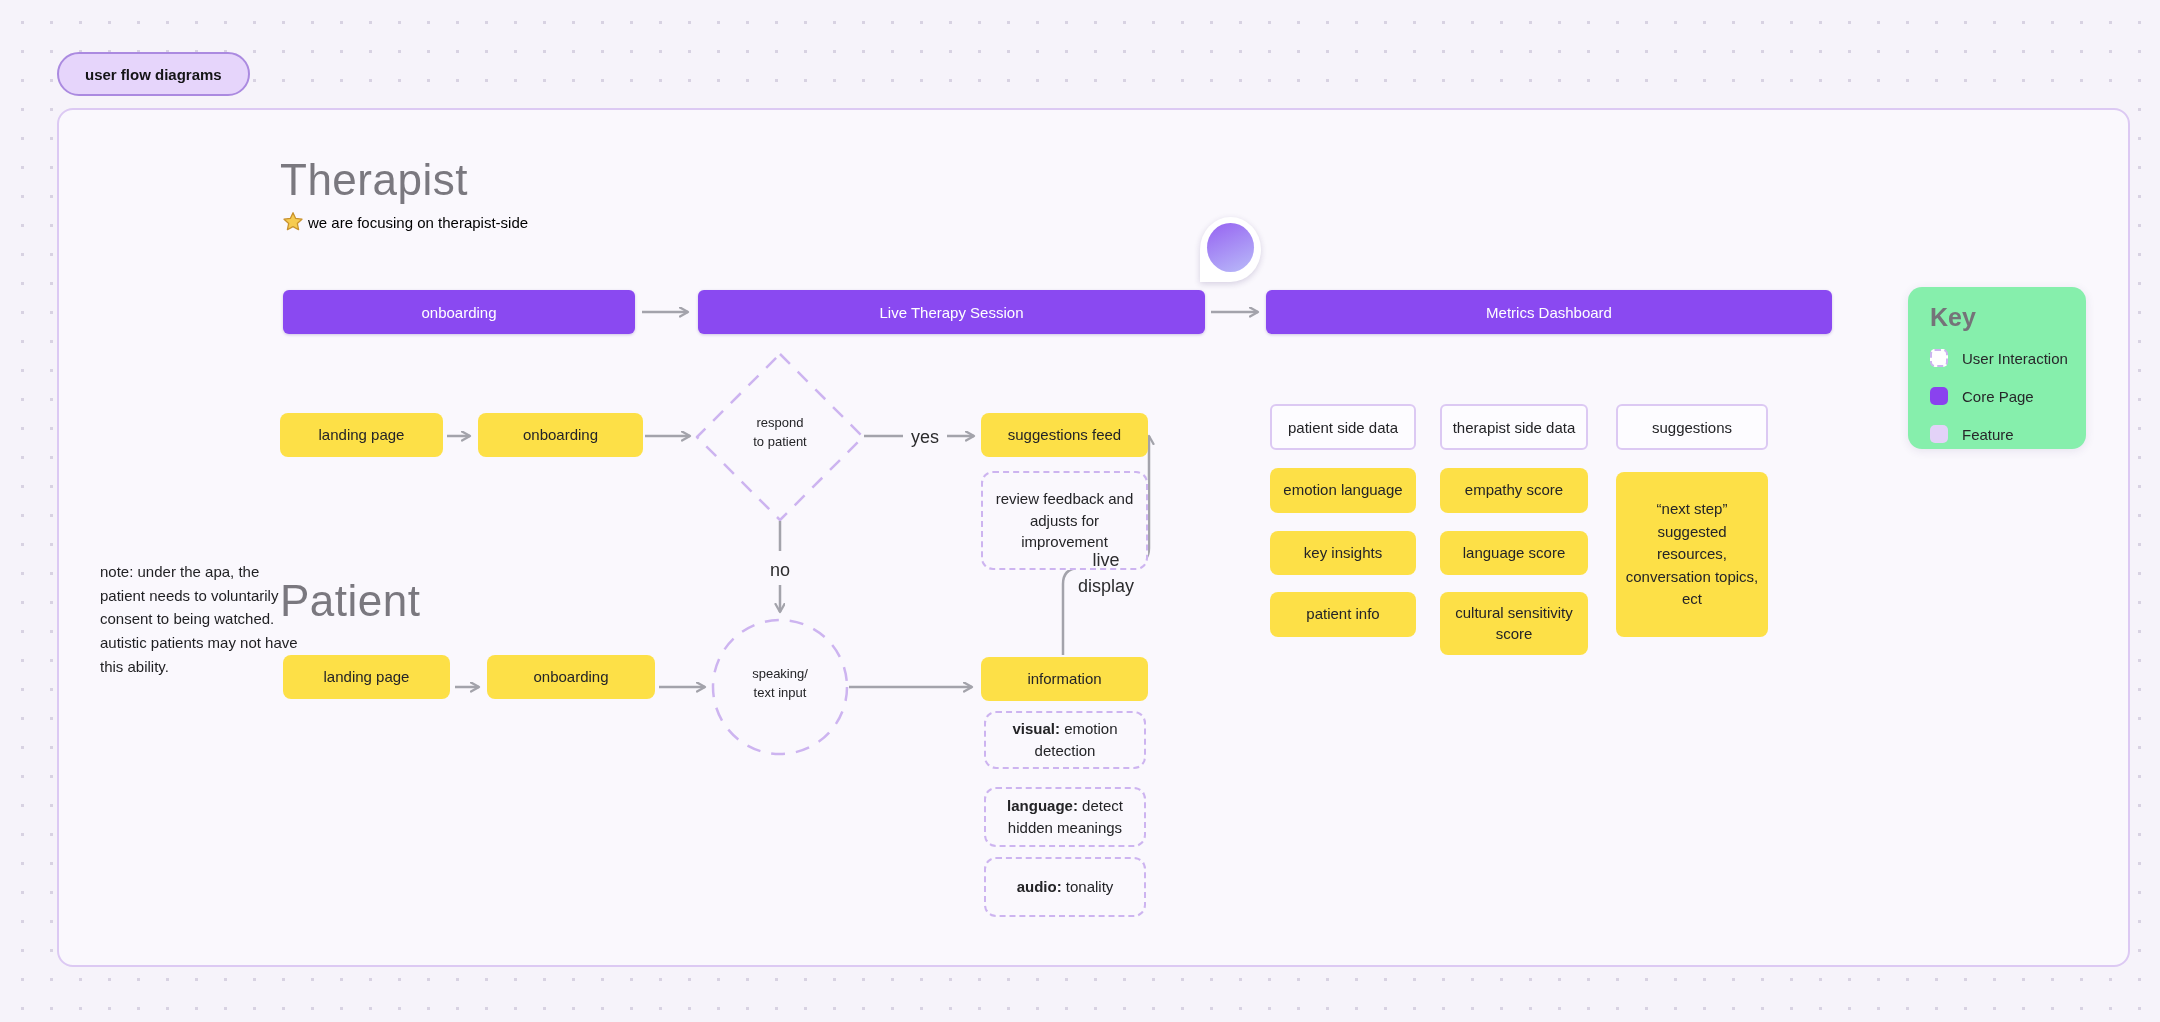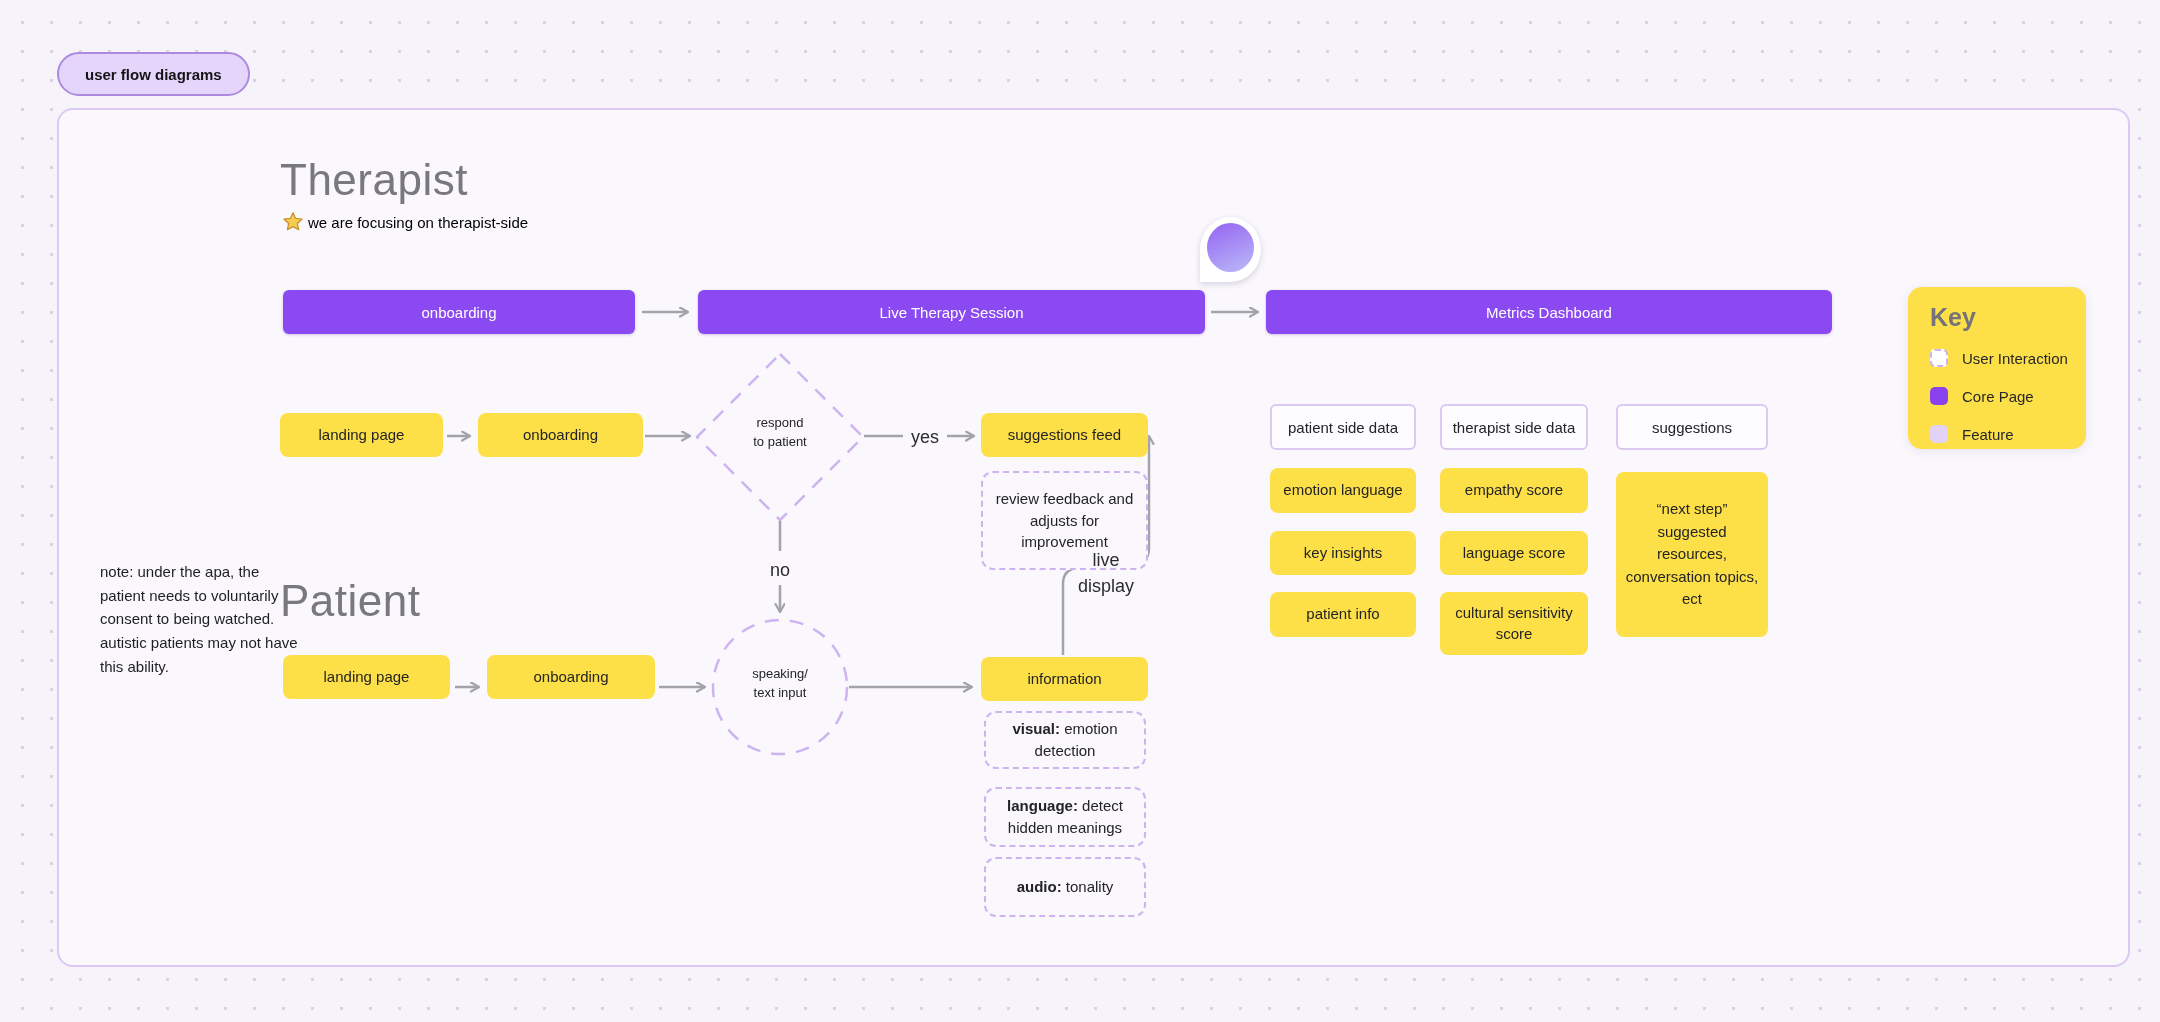--- a/index.html
+++ b/index.html
@@ -62,21 +62,21 @@
   }
   .flow-label { font-size:18px; color:#2c2c2e; text-align:center; }
   .shape-text { font-size:13px; color:#242427; text-align:center; line-height:1.45; }
 
   .note-block {
     width:200px; font-size:15px; line-height:1.58; color:#1f1f22;
   }
 
   .key-card {
     left:1908px; top:287px; width:178px; height:162px;
-    background:#fde047; border-radius:14px;
+    background:#86efac; border-radius:14px;
     box-shadow:0 2px 10px rgba(60,40,110,0.10);
     padding:16px 0 0 22px;
   }
   .key-title { font-size:25px; font-weight:bold; color:#757379; }
   .key-row { display:flex; align-items:center; gap:14px; margin-top:14px; height:24px; }
   .swatch { width:18px; height:18px; border-radius:5px; flex:0 0 auto; }
   .swatch.dashed { background:#ffffff; border:2.5px dashed #cdb4f0; }
   .swatch.solid  { background:#8a42ee; }
   .swatch.light  { background:#e3d2f8; }
   .key-label { font-size:15px; color:#27272a; }

